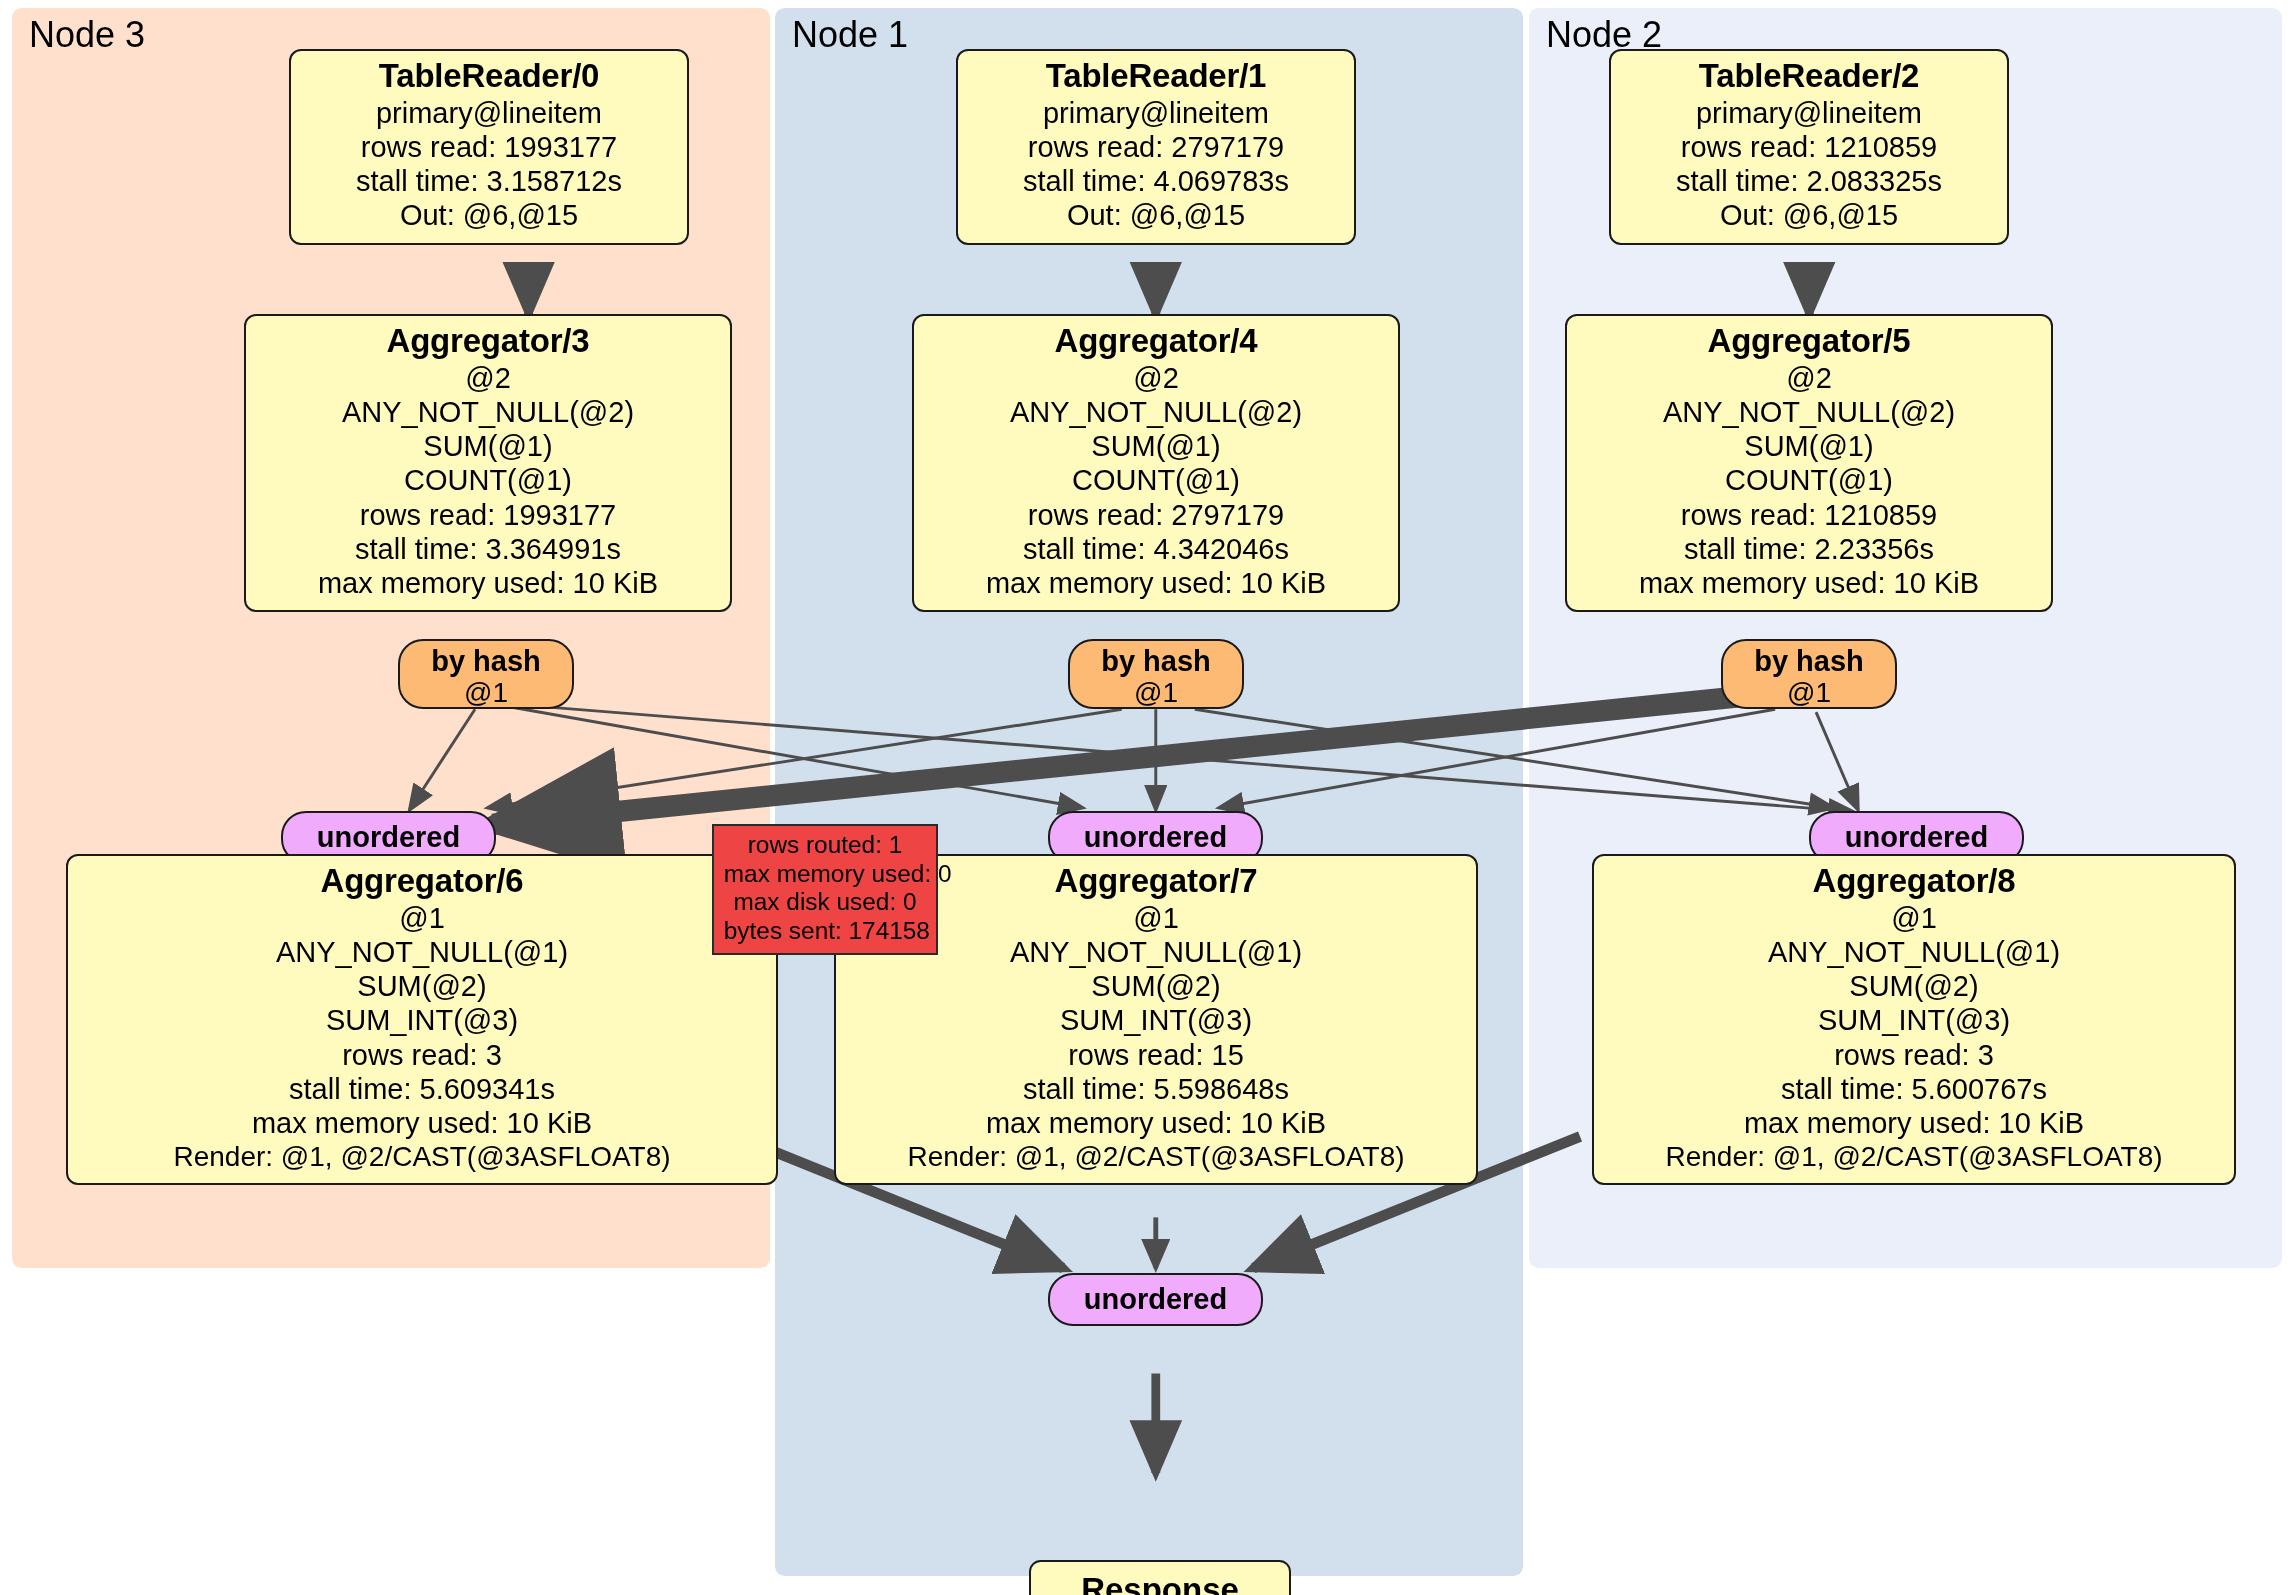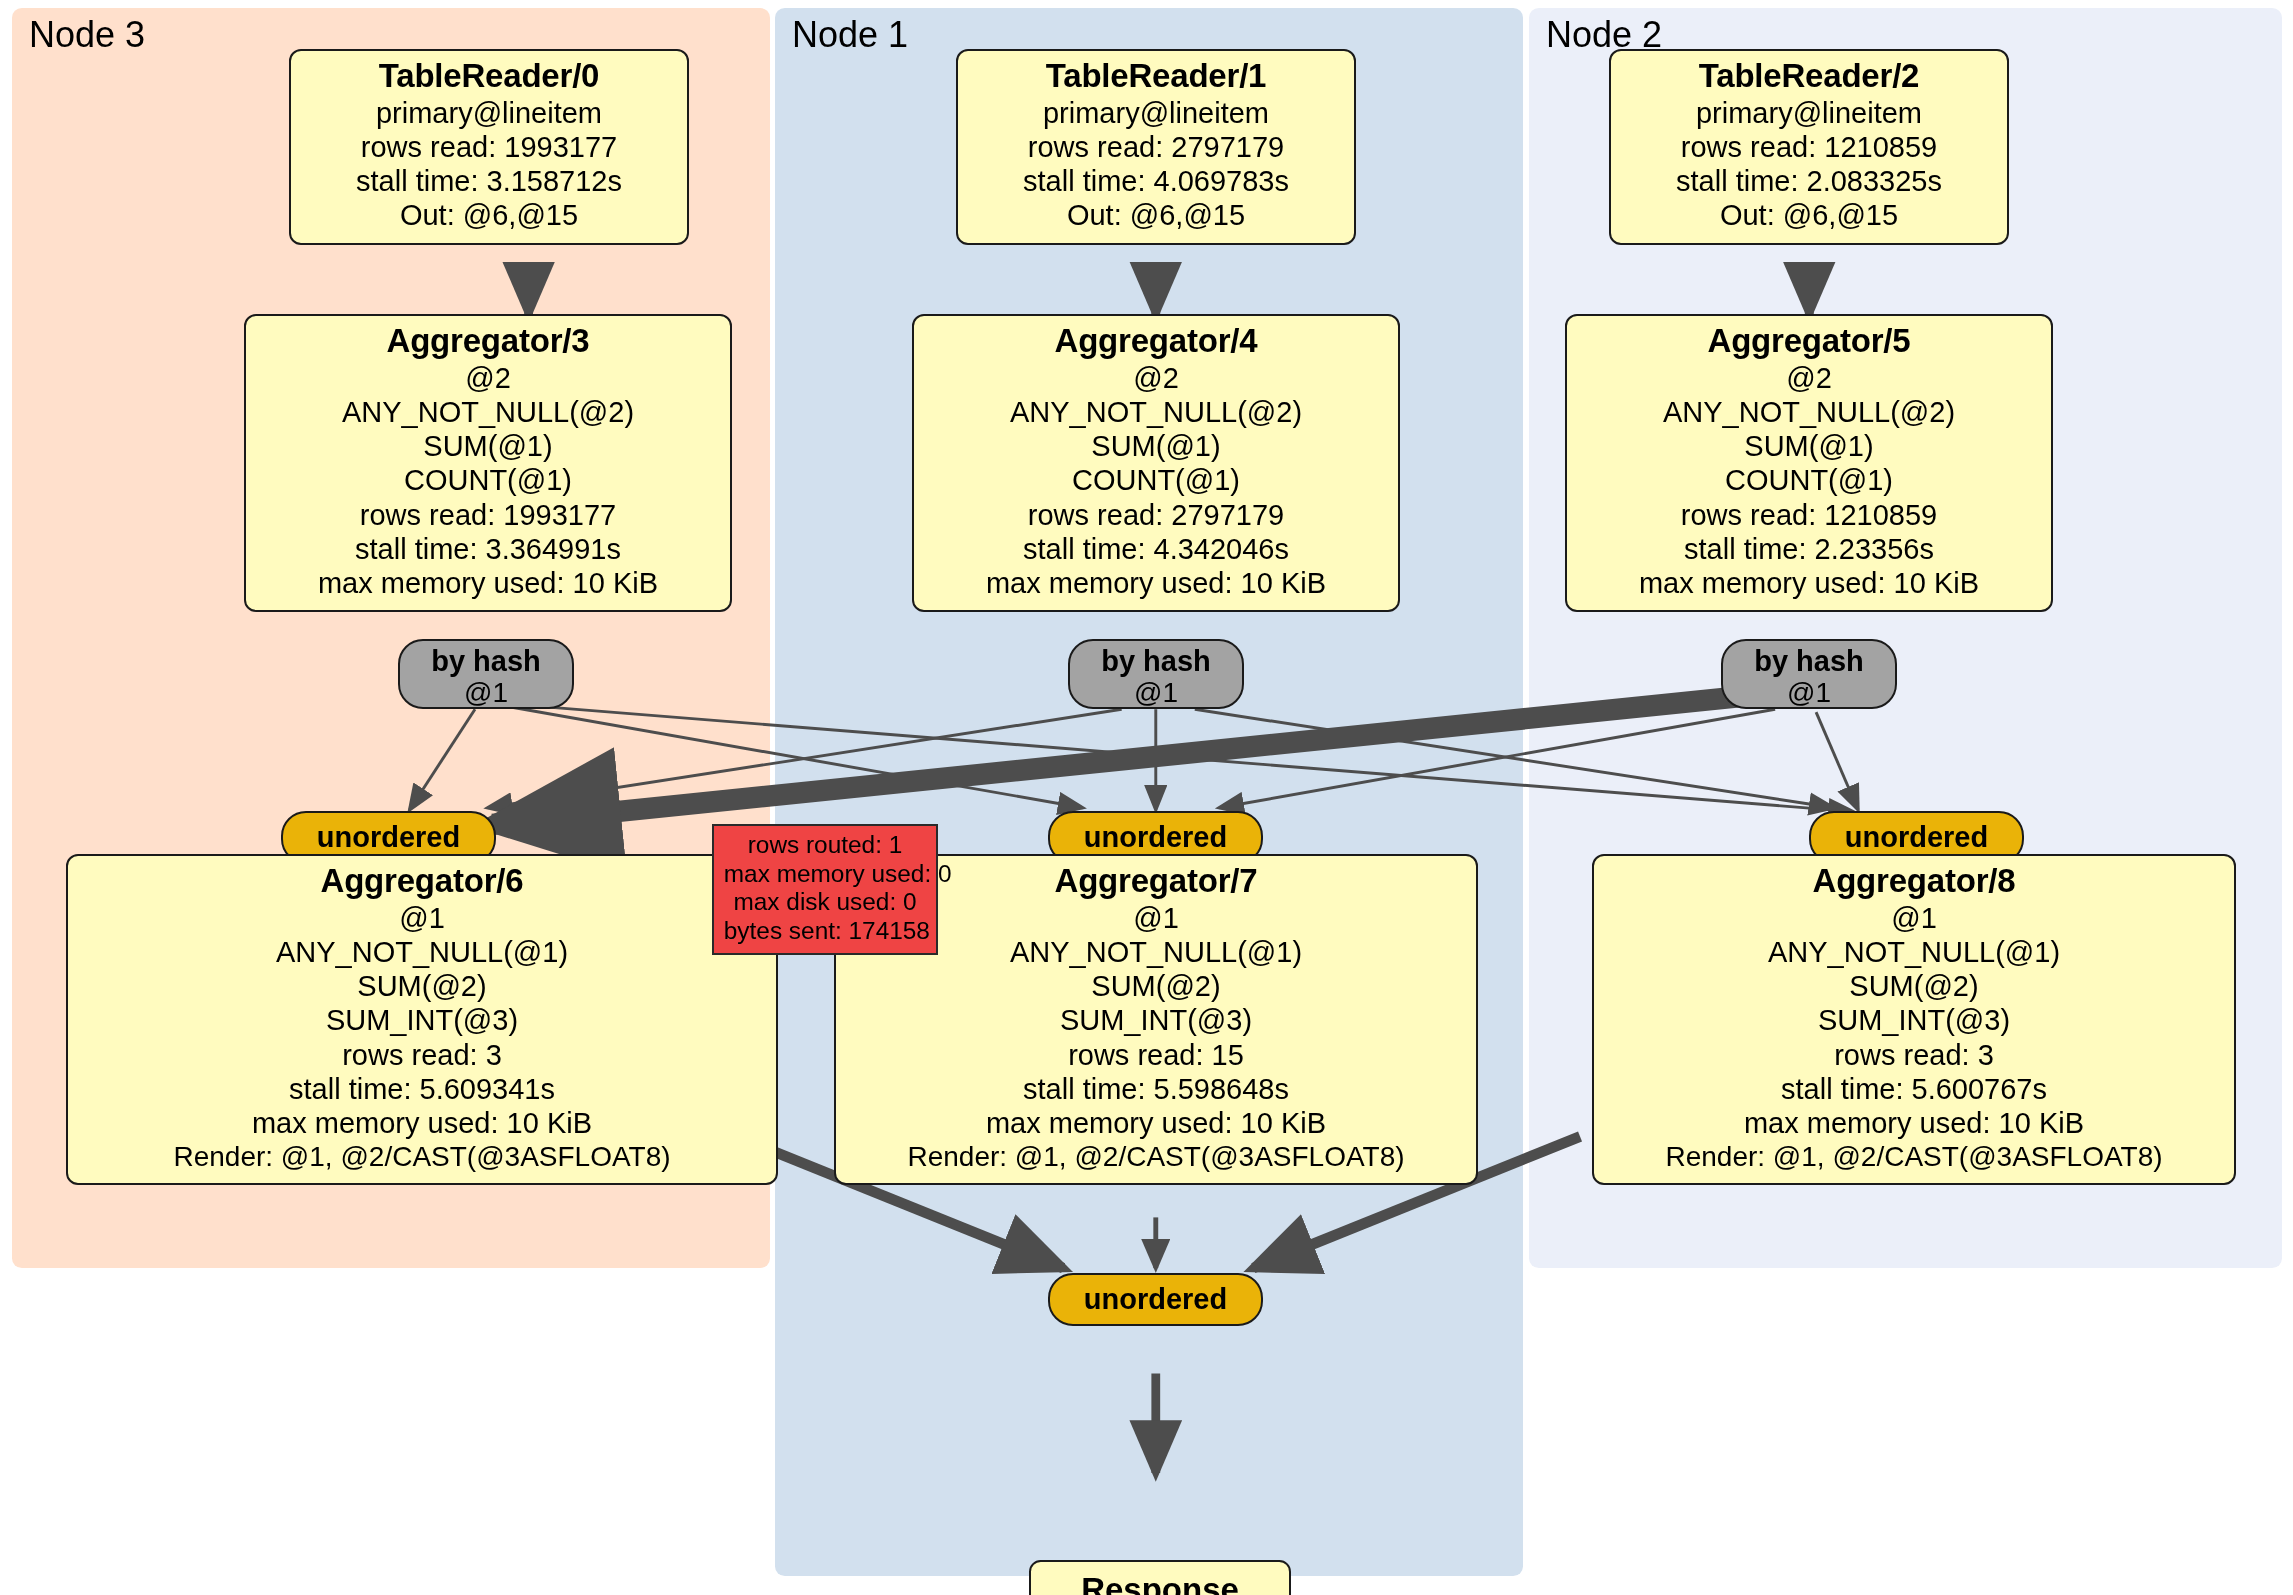--- a/index.html
+++ b/index.html
@@ -62,23 +62,23 @@
   .pill {
     position: absolute;
     box-sizing: border-box;
     border: 2.9px solid #1a1a1a;
     border-radius: 25px;
     text-align: center;
     color: #000;
     line-height: 1.1;
     padding-top: 4.9px;
   }
-  .pill.hash { background: #a3a3a3; }
+  .pill.hash { background: #fdba74; }
   .pill.unordered {
-    background: #eab308;
+    background: #f0abfc;
     display: flex; align-items: center; justify-content: center;
     padding-top: 0;
   }
   .pill-title { font-weight: bold; font-size: 29px; }
   .pill-sub   { font-size: 28px; }
   
   .stats-box {
     position: absolute;
     box-sizing: border-box;
     background: #ef4444;

